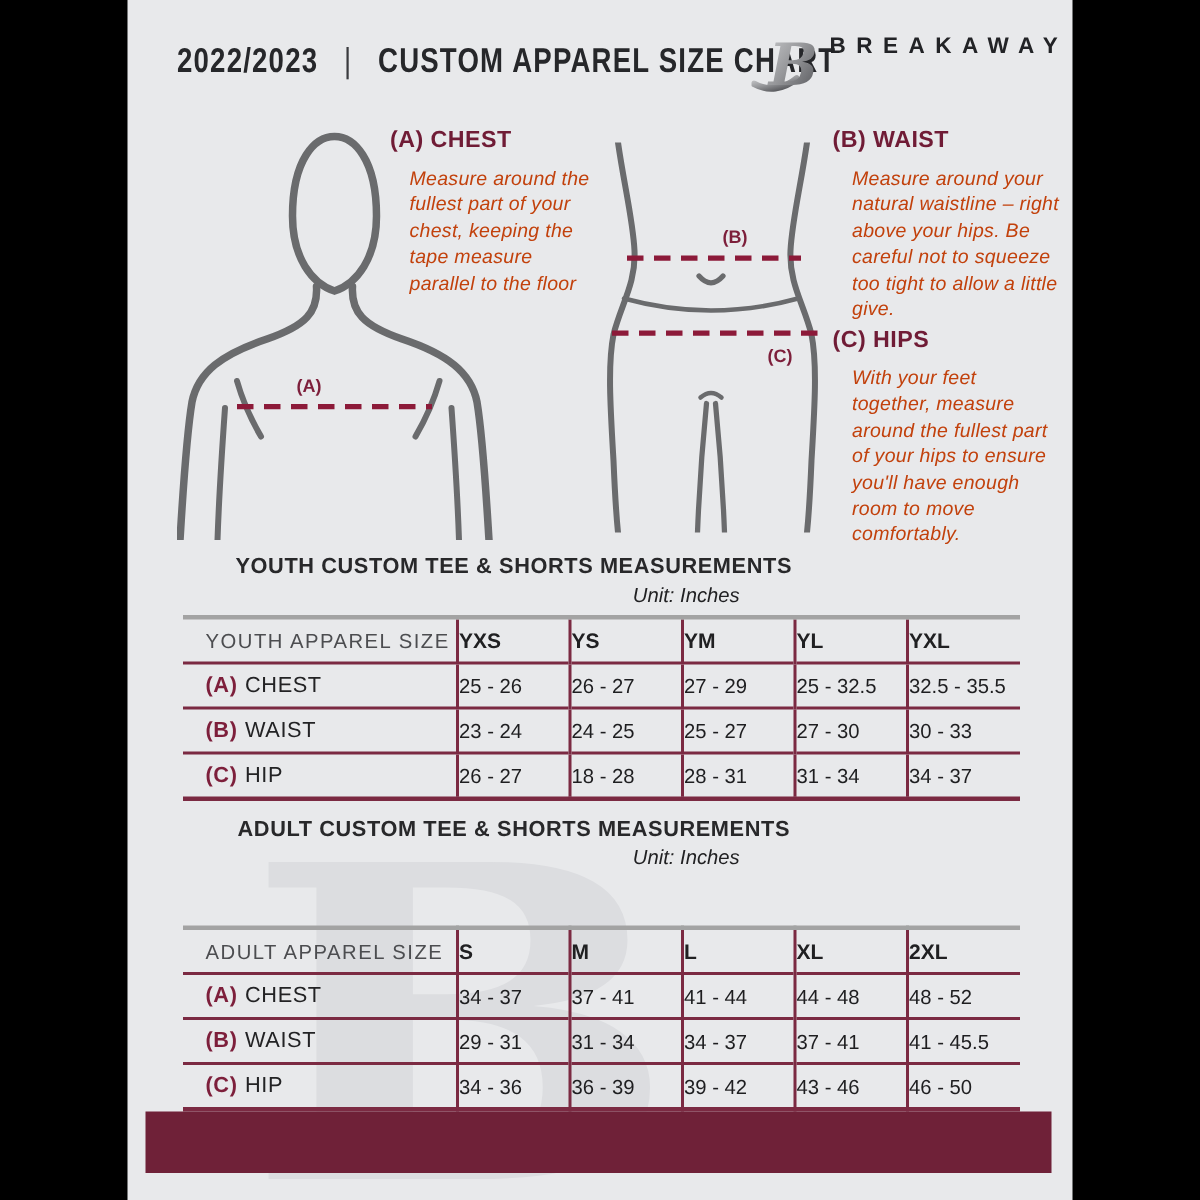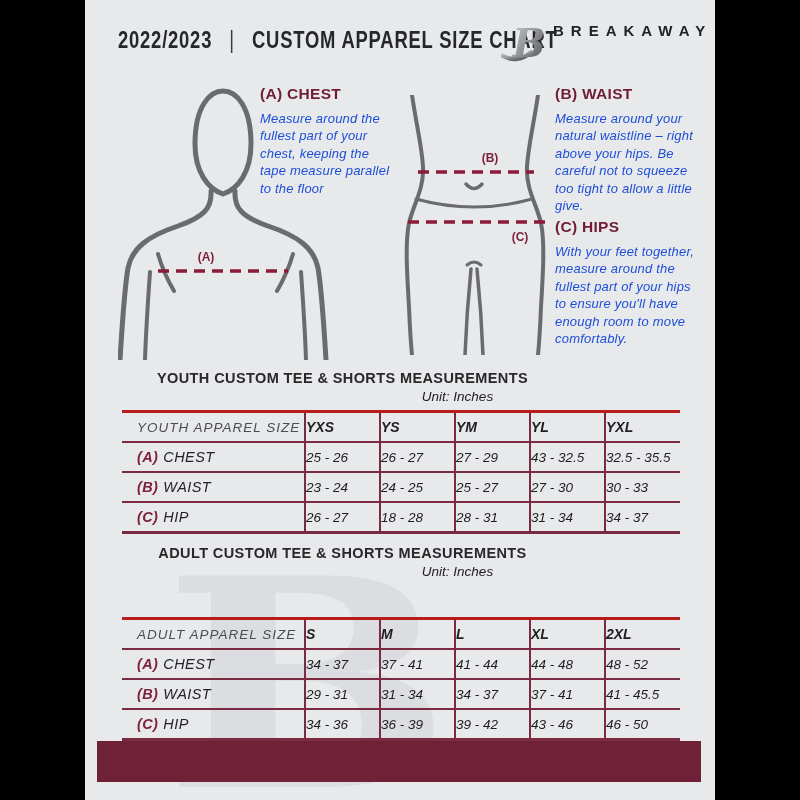--- a/index.html
+++ b/index.html
@@ -25,41 +25,41 @@
   }
   
   .fig{position:absolute;}
   .fig-upper{left:33px;top:78px;width:215px;height:282px;}
   .fig-lower{left:305px;top:95px;width:170px;height:260px;}
   .guide-block{position:absolute;z-index:1;}
   .guide-heading{
     color:#701c36;font-weight:800;font-size:15.5px;letter-spacing:.3px;
   }
   .guide-body{
-    margin-top:7px;color:#1d4ed8;font-style:italic;font-size:13px;
-    line-height:1.34;letter-spacing:.2px;
+    margin-top:7px;color:#c2410c;font-style:italic;font-size:13px;
+    line-height:1.34;letter-spacing:.2px;margin-left:13px;
   }
   .gb-chest{left:175px;top:85px;width:138px;}
   .gb-waist{left:470px;top:85px;width:152px;}
   .gb-hips{left:470px;top:218px;width:150px;}
   svg text.marker{font-family:"Liberation Sans",sans-serif;font-weight:700;font-size:12px;fill:#7d1f3b;}
   
   .tbl-title{
     position:absolute;left:0;width:515px;text-align:center;z-index:1;
     color:#28282a;font-weight:700;font-size:14.5px;letter-spacing:.4px;
   }
   .tbl-unit{
     position:absolute;left:0;width:745px;text-align:center;z-index:1;
     color:#212123;font-style:italic;font-weight:500;font-size:13.5px;
   }
   .size-table{
     position:absolute;left:37px;width:558px;z-index:1;
     border-collapse:collapse;table-layout:fixed;
-    border-top:3px solid #b91c1c;border-bottom:3px solid #7b2a42;
-    font-size:13.5px;color:#1e1e20;font-style:italic;
+    border-top:3px solid #a3a3a3;border-bottom:3px solid #7b2a42;
+    font-size:13.5px;color:#1e1e20;
   }
   .size-table col.c-first{width:183px;}
   .size-table col.c-size{width:75px;}
   .size-table th,.size-table td{
     height:28px;padding:0;text-align:left;vertical-align:middle;
     font-weight:400;background:transparent;
   }
   .size-table th+th,.size-table td+td{border-left:2px solid #7b2a42;}
   .size-table tr+tr th,.size-table tr+tr td{border-top:2px solid #7b2a42;}
   .size-table .first{
@@ -177,21 +177,21 @@
       <th class="size-col">YS</th>
       <th class="size-col">YM</th>
       <th class="size-col">YL</th>
       <th class="size-col">YXL</th>
     </tr>
     <tr>
       <td class="first"><span class="pfx">(A)</span><span>CHEST</span></td>
       <td>25 - 26</td>
       <td>26 - 27</td>
       <td>27 - 29</td>
-      <td>43 - 32.5</td>
+      <td>25 - 32.5</td>
       <td>32.5 - 35.5</td>
     </tr>
     <tr>
       <td class="first"><span class="pfx">(B)</span><span>WAIST</span></td>
       <td>23 - 24</td>
       <td>24 - 25</td>
       <td>25 - 27</td>
       <td>27 - 30</td>
       <td>30 - 33</td>
     </tr>

